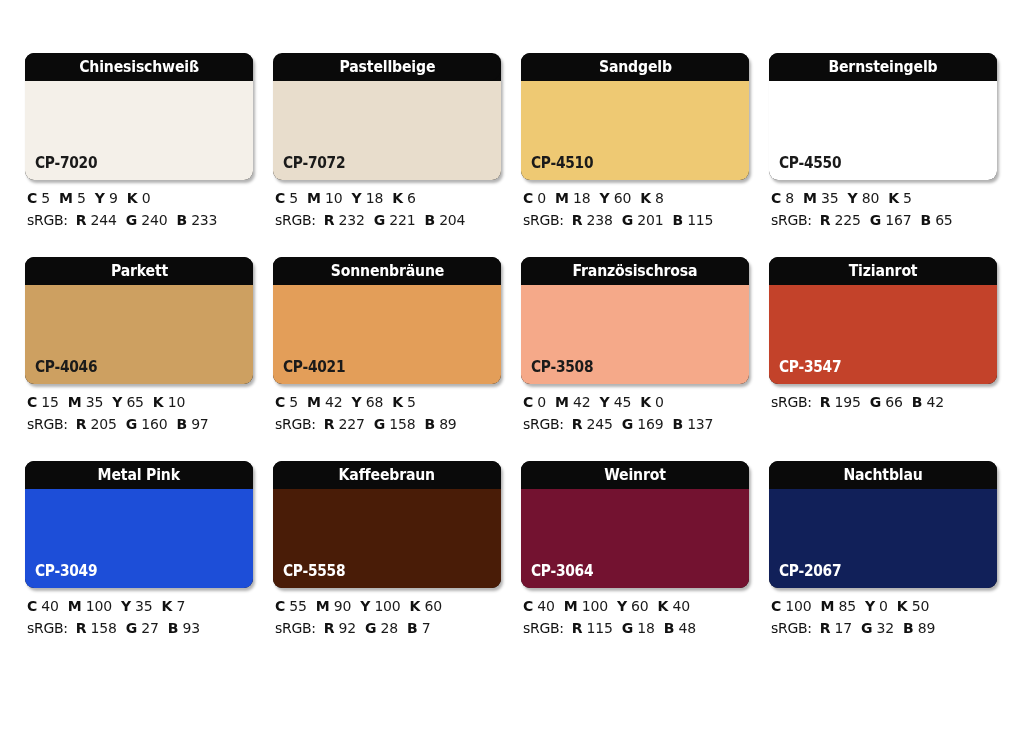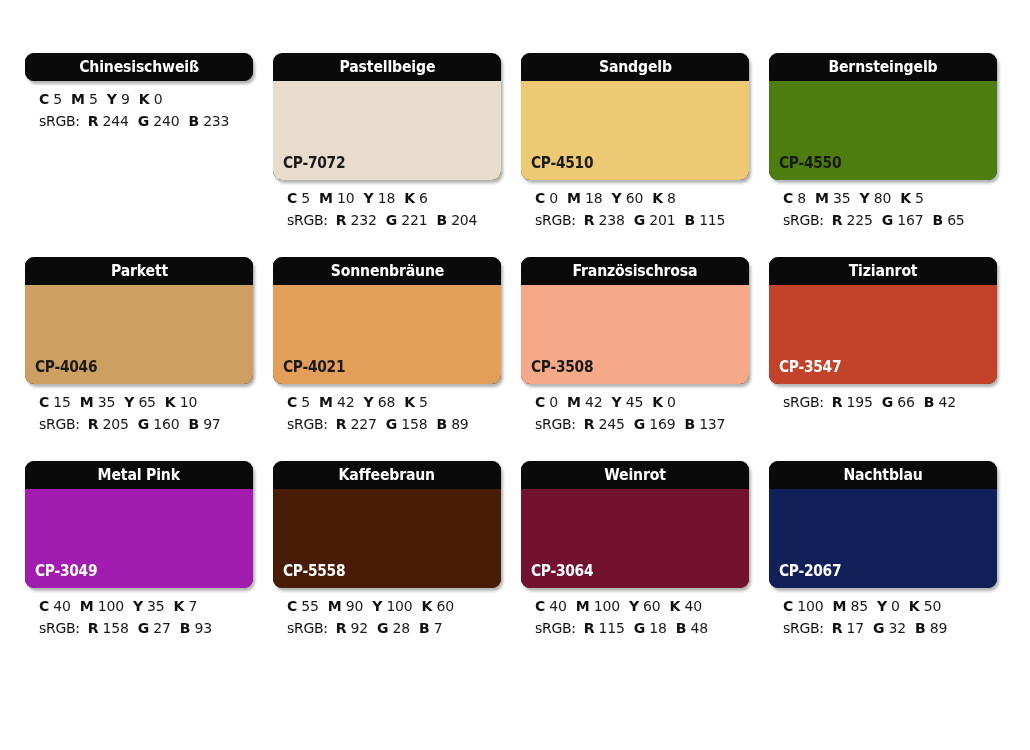--- a/index.html
+++ b/index.html
@@ -92,21 +92,20 @@
     transform-origin: left center;
   }
 
   
   .values {
     margin-top: 11px;
     padding-left: 2px;
     color: #111111;
     font-family: "DejaVu Sans", "Liberation Sans", sans-serif;
     line-height: 1.0;
-    margin-left: 12px;
   }
 
   .values-line {
     white-space: nowrap;
     display: block;
     font-size: 14px;
     letter-spacing: -0.2px;
   }
 
   .values-line.cmyk { margin-bottom: 8px; }
@@ -130,20 +129,23 @@
 </head>
 <body>
 
 <div class="sheet">
   <div class="grid" id="swatch-grid">
       <div class="swatch-cell">
         <div class="card">
           <div class="card-header" style="background: rgb(10, 10, 10);">
             <span class="card-title" style="color: rgb(255, 255, 255);">Chinesischweiß</span>
           </div>
+          <div class="card-color" style="background: rgb(244, 240, 233);">
+            <span class="card-code" style="color: rgb(26, 26, 26);">CP-7020</span>
+          </div>
         </div>
         <div class="values">
           <span class="values-line cmyk"><span class="vpair"><span class="vk">C</span> <span class="vv">5</span></span><span class="vpair"><span class="vk">M</span> <span class="vv">5</span></span><span class="vpair"><span class="vk">Y</span> <span class="vv">9</span></span><span class="vpair"><span class="vk">K</span> <span class="vv">0</span></span></span>
           <span class="values-line srgb"><span class="srgb-label">sRGB:</span><span class="vpair"><span class="vk">R</span> <span class="vv">244</span></span><span class="vpair"><span class="vk">G</span> <span class="vv">240</span></span><span class="vpair"><span class="vk">B</span> <span class="vv">233</span></span></span>
         </div>
       </div>
       <div class="swatch-cell">
         <div class="card">
           <div class="card-header" style="background: rgb(10, 10, 10); border-radius: 13px;">
             <span class="card-title" style="color: rgb(255, 255, 255);">Pastellbeige</span>
@@ -169,21 +171,21 @@
         <div class="values">
           <span class="values-line cmyk"><span class="vpair"><span class="vk">C</span> <span class="vv">0</span></span><span class="vpair"><span class="vk">M</span> <span class="vv">18</span></span><span class="vpair"><span class="vk">Y</span> <span class="vv">60</span></span><span class="vpair"><span class="vk">K</span> <span class="vv">8</span></span></span>
           <span class="values-line srgb"><span class="srgb-label">sRGB:</span><span class="vpair"><span class="vk">R</span> <span class="vv">238</span></span><span class="vpair"><span class="vk">G</span> <span class="vv">201</span></span><span class="vpair"><span class="vk">B</span> <span class="vv">115</span></span></span>
         </div>
       </div>
       <div class="swatch-cell">
         <div class="card">
           <div class="card-header" style="background: rgb(10, 10, 10);">
             <span class="card-title" style="color: rgb(255, 255, 255);">Bernsteingelb</span>
           </div>
-          <div class="card-color" style="background: #4d7c0f;">
+          <div class="card-color" style="background: #ffffff;">
             <span class="card-code" style="color: rgb(26, 26, 26);">CP-4550</span>
           </div>
         </div>
         <div class="values">
           <span class="values-line cmyk"><span class="vpair"><span class="vk">C</span> <span class="vv">8</span></span><span class="vpair"><span class="vk">M</span> <span class="vv">35</span></span><span class="vpair"><span class="vk">Y</span> <span class="vv">80</span></span><span class="vpair"><span class="vk">K</span> <span class="vv">5</span></span></span>
           <span class="values-line srgb"><span class="srgb-label">sRGB:</span><span class="vpair"><span class="vk">R</span> <span class="vv">225</span></span><span class="vpair"><span class="vk">G</span> <span class="vv">167</span></span><span class="vpair"><span class="vk">B</span> <span class="vv">65</span></span></span>
         </div>
       </div>
       <div class="swatch-cell">
         <div class="card">
@@ -238,21 +240,21 @@
         </div>
         <div class="values">
           <span class="values-line srgb"><span class="srgb-label">sRGB:</span><span class="vpair"><span class="vk">R</span> <span class="vv">195</span></span><span class="vpair"><span class="vk">G</span> <span class="vv">66</span></span><span class="vpair"><span class="vk">B</span> <span class="vv">42</span></span></span>
         </div>
       </div>
       <div class="swatch-cell">
         <div class="card">
           <div class="card-header" style="background: rgb(10, 10, 10);">
             <span class="card-title" style="color: rgb(255, 255, 255);">Metal Pink</span>
           </div>
-          <div class="card-color" style="background: #a21caf;">
+          <div class="card-color" style="background: #1d4ed8;">
             <span class="card-code" style="color: rgb(255, 255, 255);">CP-3049</span>
           </div>
         </div>
         <div class="values">
           <span class="values-line cmyk"><span class="vpair"><span class="vk">C</span> <span class="vv">40</span></span><span class="vpair"><span class="vk">M</span> <span class="vv">100</span></span><span class="vpair"><span class="vk">Y</span> <span class="vv">35</span></span><span class="vpair"><span class="vk">K</span> <span class="vv">7</span></span></span>
           <span class="values-line srgb"><span class="srgb-label">sRGB:</span><span class="vpair"><span class="vk">R</span> <span class="vv">158</span></span><span class="vpair"><span class="vk">G</span> <span class="vv">27</span></span><span class="vpair"><span class="vk">B</span> <span class="vv">93</span></span></span>
         </div>
       </div>
       <div class="swatch-cell">
         <div class="card">

